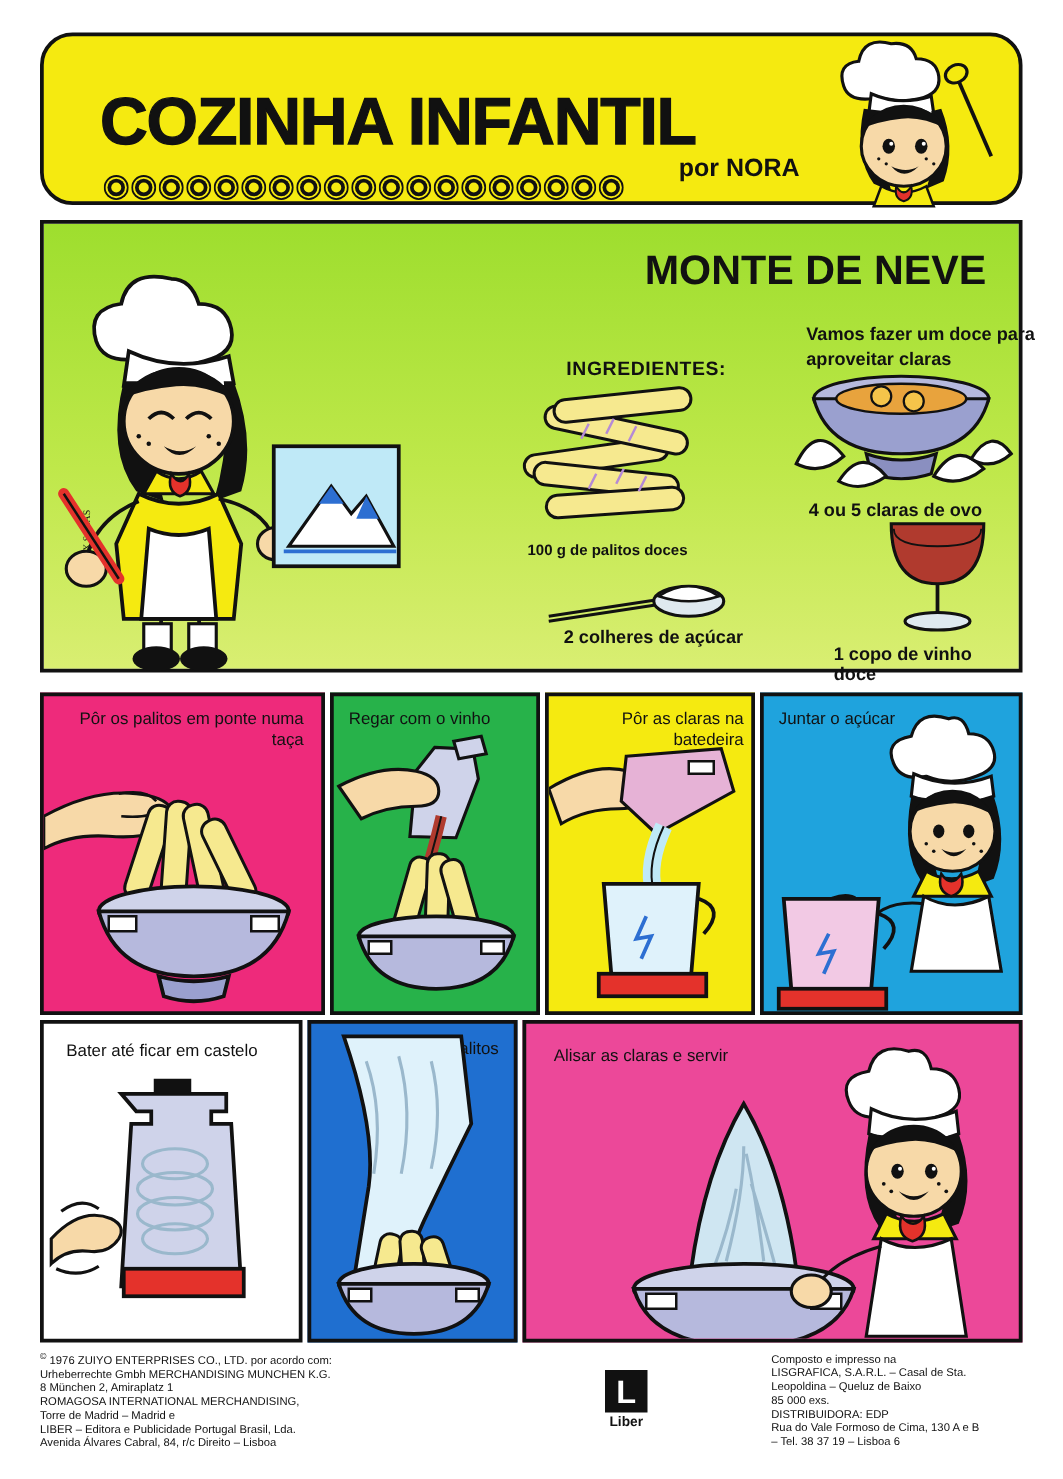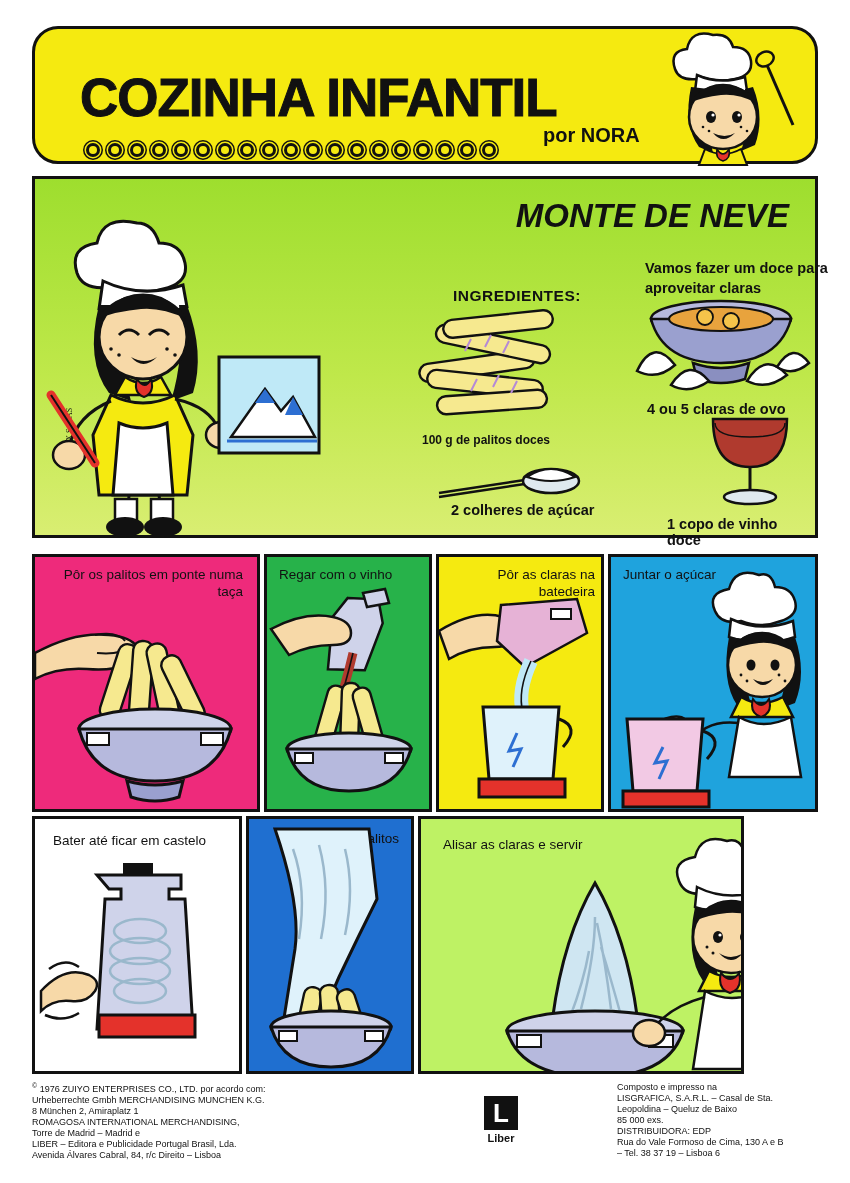--- a/index.html
+++ b/index.html
@@ -52,21 +52,21 @@
   .banner-girl{position:absolute;right:8px;top:-4px;width:190px;height:150px;}
 
   
   .ingredients-panel{
     position:absolute;left:32px;top:176px;width:786px;height:362px;
     background:linear-gradient(180deg,#9ede2e 0%, #bfe84a 55%, #d9ee72 100%);
     border:3px solid #111;box-sizing:border-box;
   }
   .recipe-title{
     position:absolute;right:26px;top:18px;
-    font-size:33px;font-weight:bold;font-style:italic;color:#111;
+    font-size:33px;font-weight:bold;color:#111;
     letter-spacing:0px;
   }
   .subtitle{
     position:absolute;left:610px;top:62px;width:200px;
     font-size:14.5px;font-weight:bold;color:#111;line-height:1.35;margin-top:18px;
   }
   .ing-label{
     position:absolute;left:418px;top:108px;
     font-size:15.5px;font-weight:bold;color:#111;letter-spacing:.5px;
   }
@@ -94,21 +94,21 @@
   }
 
   
   #c1{left:32px;  top:554px; width:228px;height:258px;background:#ee2a7b;}
   #c2{left:264px; top:554px; width:168px;height:258px;background:#27b24a;}
   #c3{left:436px; top:554px; width:168px;height:258px;background:#f5ea10;}
   #c4{left:608px; top:554px; width:210px;height:258px;background:#1fa3dd;}
   
   #c5{left:32px;  top:816px; width:210px;height:258px;background:#ffffff;}
   #c6{left:246px; top:816px; width:168px;height:258px;background:#1f6fd0;}
-  #c7{left:418px; top:816px; width:326px;height:258px;background:#bef264;}
+  #c7{left:418px; top:816px; width:400px;height:258px;background:#ec4899;}
 
   
   .footer{position:absolute;left:32px;top:1082px;width:786px;height:78px;
     font-size:9px;line-height:1.22;color:#111;font-family:"Liberation Sans", sans-serif;}
   .footer-left{position:absolute;left:0;top:0;width:350px;}
   .footer-right{position:absolute;left:585px;top:0;width:230px;}
   .logo{
     position:absolute;left:440px;top:14px;width:58px;text-align:center;
   }
   .logo-box{

